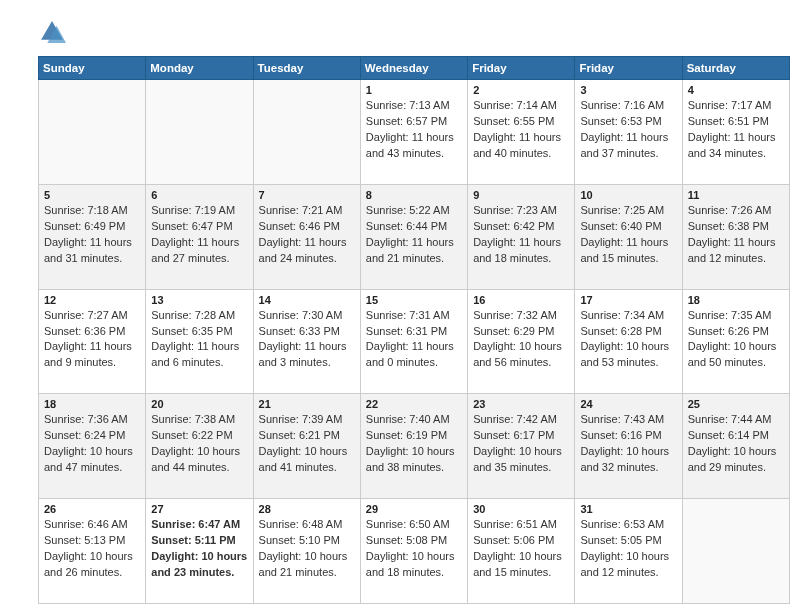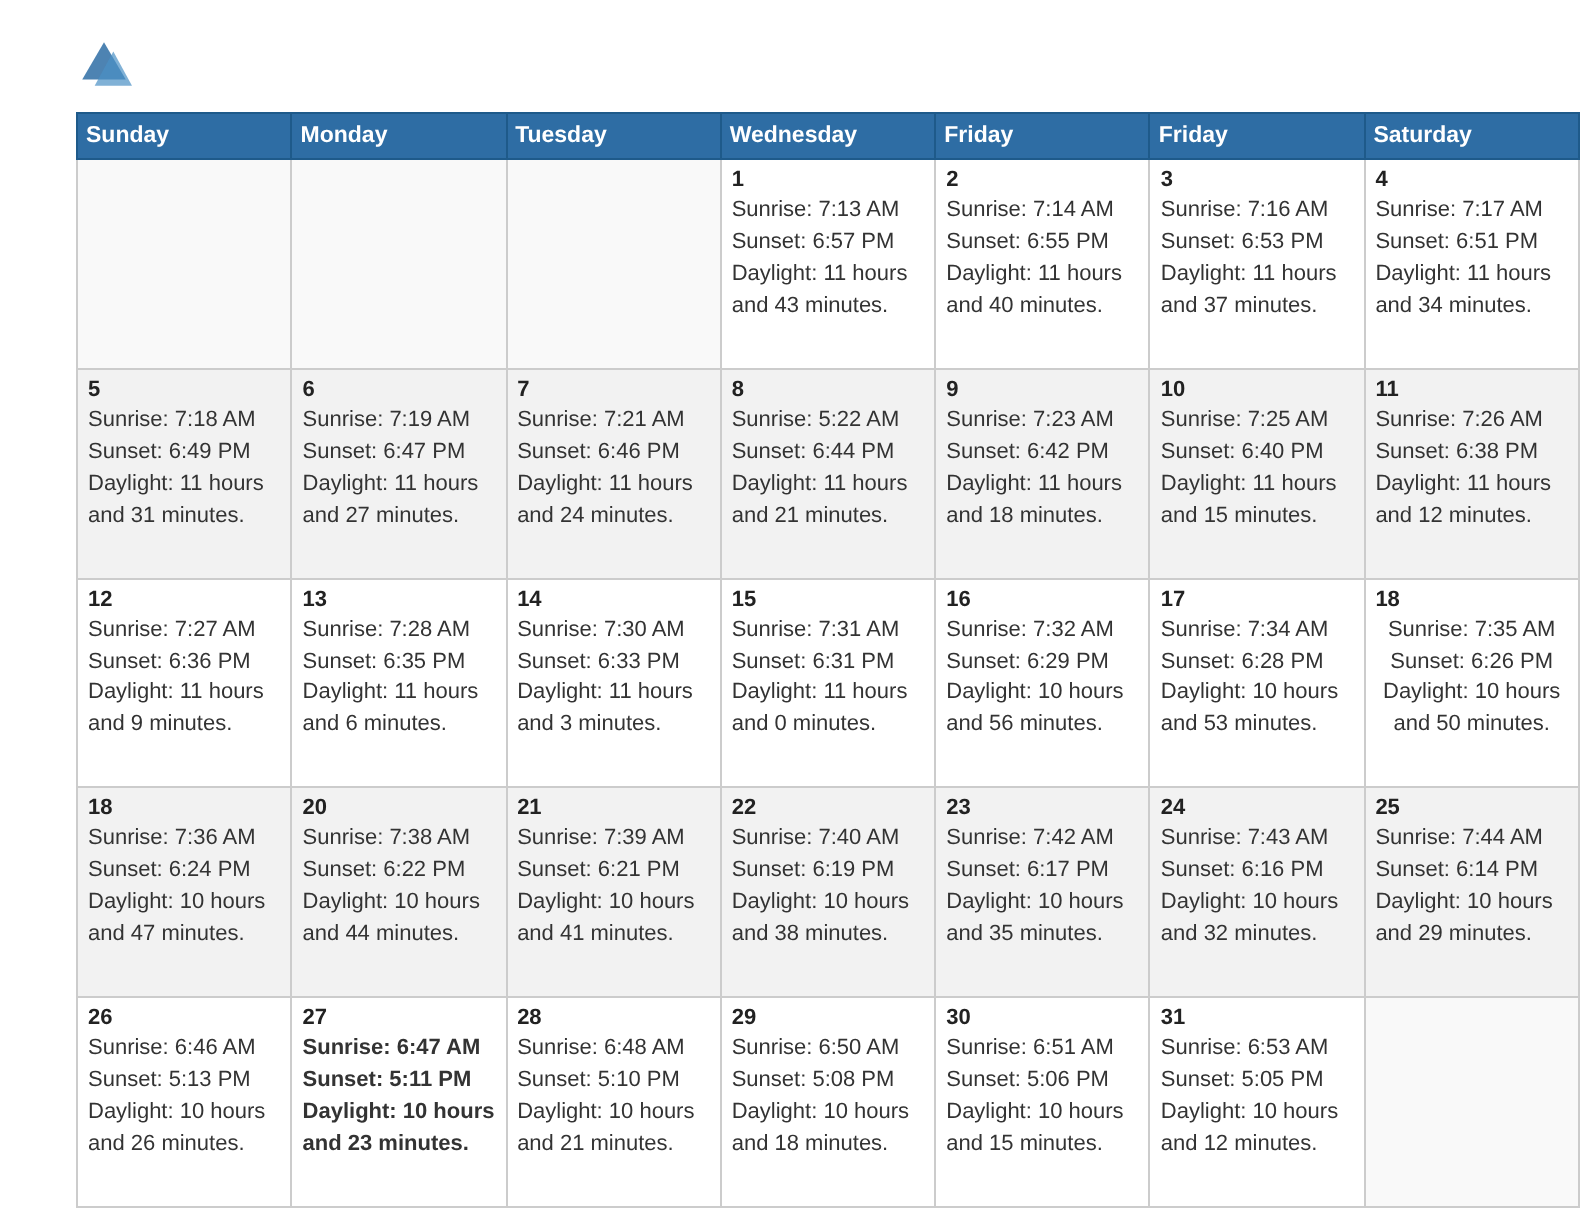--- a/index.html
+++ b/index.html
@@ -250,21 +250,21 @@
           </td>
           <td>
             <span class="day-num">17</span>
             <div class="day-info" style="white-space: pre-line;">Sunrise: 7:34 AM
 Sunset: 6:28 PM
 Daylight: 10 hours
 and 53 minutes.</div>
           </td>
           <td>
             <span class="day-num">18</span>
-            <div class="day-info" style="white-space: pre-line; text-align: center;">Sunrise: 7:35 AM
+            <div class="day-info" style="white-space: pre-line;">Sunrise: 7:35 AM
 Sunset: 6:26 PM
 Daylight: 10 hours
 and 50 minutes.</div>
           </td>
         </tr>
         <tr class="row-alt">
           <td>
             <span class="day-num">18</span>
             <div class="day-info" style="white-space: pre-line;">Sunrise: 7:36 AM
 Sunset: 6:24 PM

